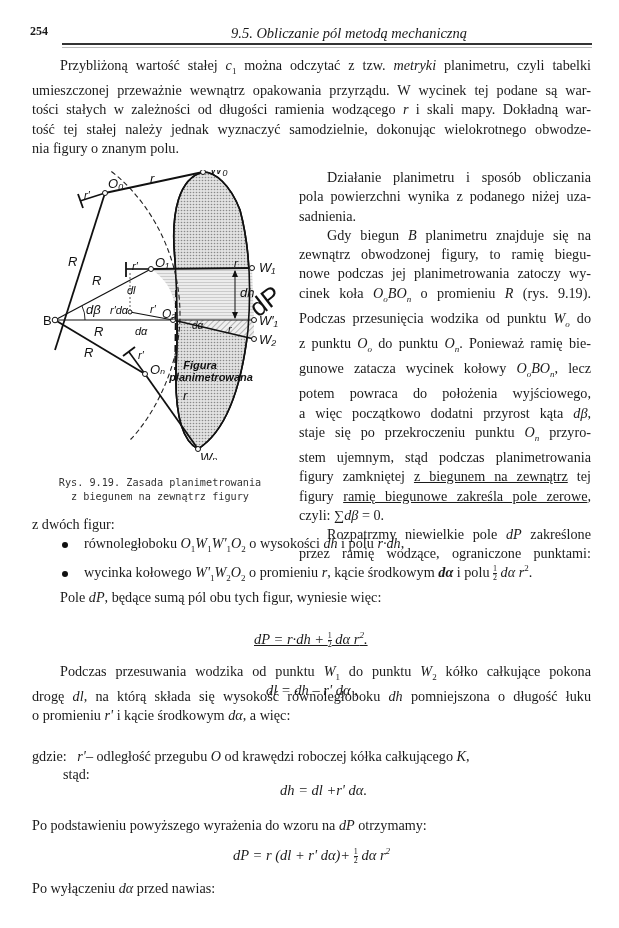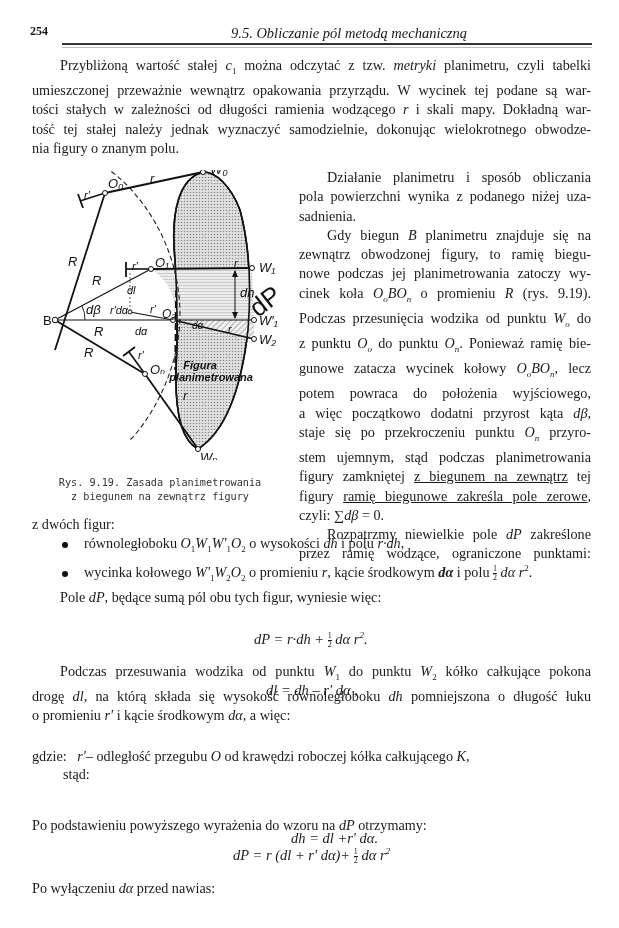--- a/index.html
+++ b/index.html
@@ -179,32 +179,32 @@
 <div class="abs" style="left:32px; top:515px; width:559px;">
   <div class="line">z dwóch figur:</div>
 
   <div class="bullet" style="padding-left:30px;"><span class="dot"></span><span>równoległoboku </span><i>O</i><sub>1</sub><i>W</i><sub>1</sub><i>W'</i><sub>1</sub><i>O</i><sub>2</sub><span> o wysokości </span><i>dh</i><span> i polu </span><i>r·dh</i><span>,</span></div>
 
   <div class="bullet" style="padding-left:30px;"><span class="dot"></span><span>wycinka kołowego </span><i>W'</i><sub>1</sub><i>W</i><sub>2</sub><i>O</i><sub>2</sub><span> o promieniu </span><i>r</i><span>, kącie środkowym </span><i style="font-weight:bold">dα</i><span> i polu </span><span class="frac"><span class="n">1</span><span>2</span></span> <i>dα r</i><sup>2</sup><span>.</span></div>
 
   <div class="line" style="padding-left:28px;"><span>Pole </span><i>dP</i><span>, będące sumą pól obu tych figur, wyniesie więc:</span></div>
 </div>
 
-<div class="abs eq" style="left:254px; top:630px;"><span>dP = r·dh + </span><span class="frac"><span class="n">1</span><span>2</span></span><span> dα r</span><sup>2</sup><span>.</span></div>
+<div class="abs eq" style="left:254px; top:630px;text-decoration:underline;"><span>dP = r·dh + </span><span class="frac"><span class="n">1</span><span>2</span></span><span> dα r</span><sup>2</sup><span>.</span></div>
 
 <div class="abs" style="left:32px; top:662px; width:559px;">
   <div class="line jl"><span style="display:inline-block;width:28px"></span><span>Podczas przesuwania wodzika od punktu </span><i>W</i><sub>1</sub><span> do punktu </span><i>W</i><sub>2</sub><span> kółko całkujące pokona</span></div>
   <div class="line jl"><span>drogę </span><i>dl</i><span>, na którą składa się wysokość równoległoboku </span><i>dh</i><span> pomniejszona o długość łuku</span></div>
   <div class="line"><span>o promieniu </span><i>r'</i><span> i kącie środkowym </span><i>dα</i><span>, a więc:</span></div>
 </div>
 
 <div class="abs eq" style="left:266px; top:682px;">dl = dh – r' dα ,</div>
 
 <div class="abs line" style="left:32px; top:747px;"><span>gdzie:</span>&nbsp;&nbsp;&nbsp;<i>r'</i><span>– odległość przegubu </span><i>O</i><span> od krawędzi roboczej kółka całkującego </span><i>K</i><span>,</span></div>
 <div class="abs line" style="left:32px; top:765px;margin-left:31px;">stąd:</div>
 
-<div class="abs eq" style="left:291px; top:782px;margin-top:48px;">dh = dl +r' dα.</div>
+<div class="abs eq" style="left:280px; top:782px;">dh = dl +r' dα.</div>
 
 <div class="abs line" style="left:32px; top:816px;"><span>Po podstawieniu powyższego wyrażenia do wzoru na </span><i>dP</i><span> otrzymamy:</span></div>
 
 <div class="abs eq" style="left:233px; top:846px;"><span>dP = r (dl + r' dα)+ </span><span class="frac"><span class="n">1</span><span>2</span></span><span> dα r</span><sup>2</sup></div>
 
 <div class="abs line" style="left:32px; top:879px;"><span>Po wyłączeniu </span><i>dα</i><span> przed nawias:</span></div>
 
 </body></html>

